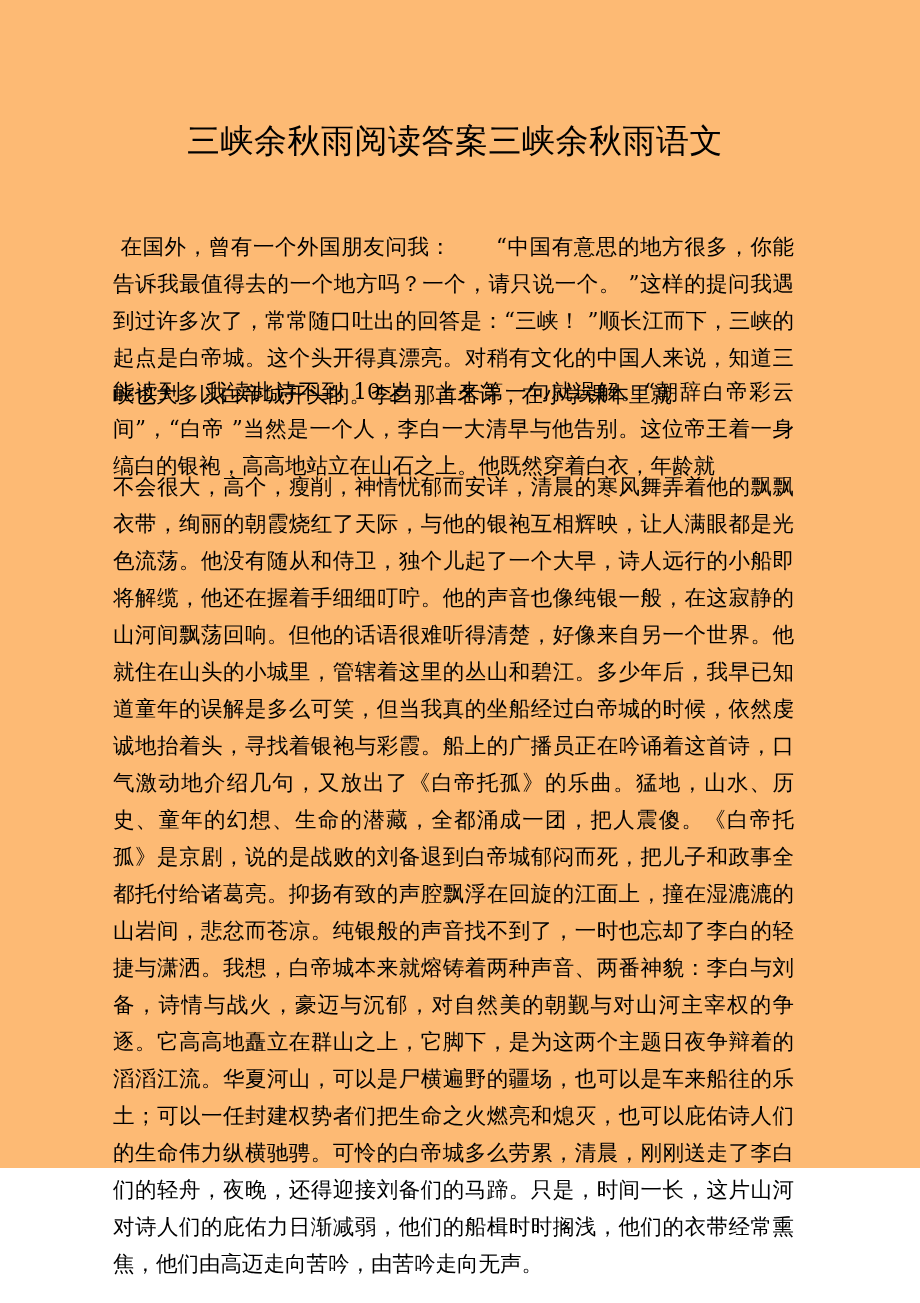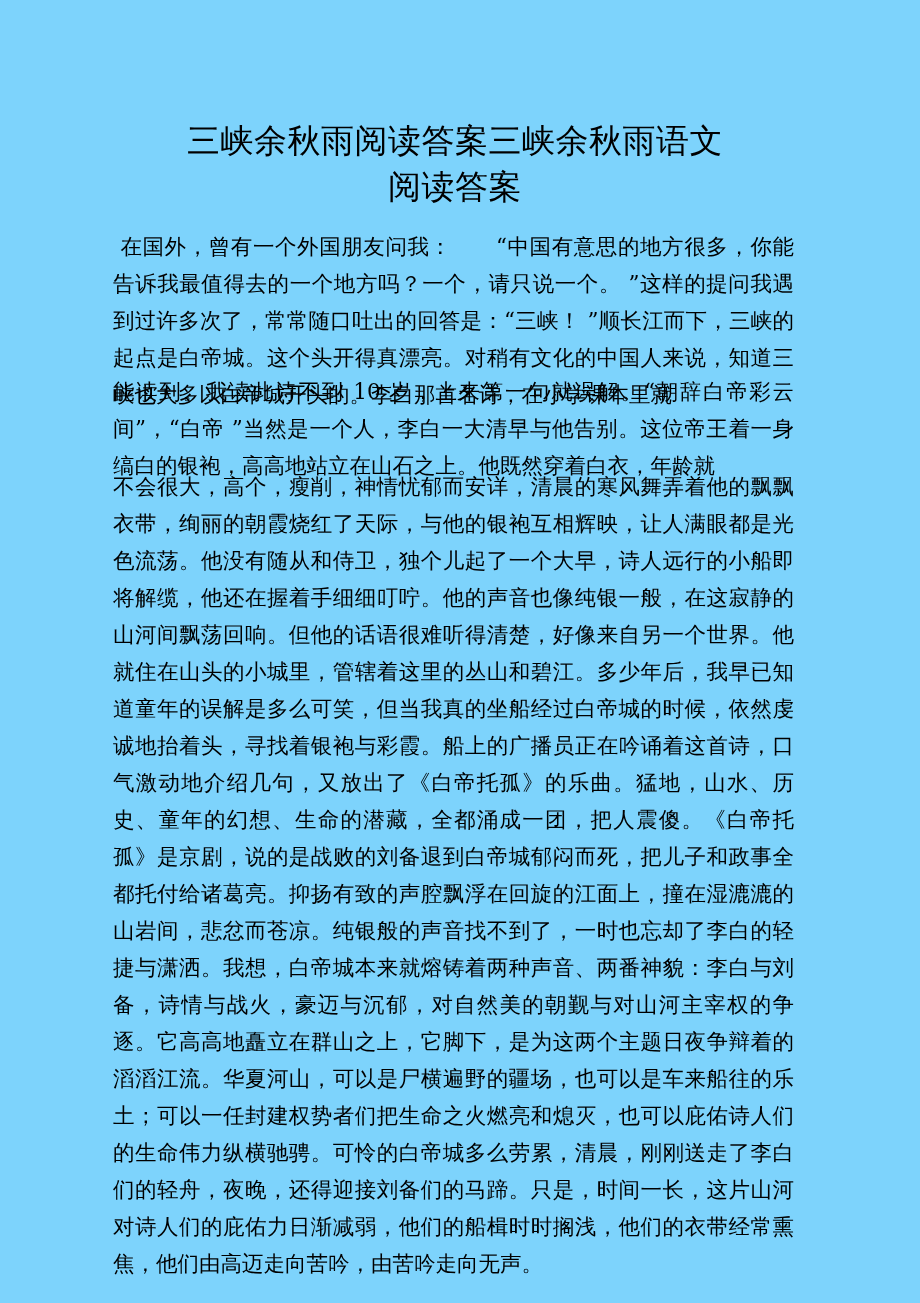--- a/index.html
+++ b/index.html
@@ -10,22 +10,22 @@
   body {
     width: 920px;
     height: 1303px;
     font-family: "DejaVu Serif", "Liberation Serif", serif;
     color: #000000;
     overflow: hidden;
   }
   .page {
     position: relative;
     width: 920px;
-    height: 1303px;
-    background: #7dd3fc;
+    height: 1168px;
+    background: #fdba74;
     box-sizing: border-box;
   }
   .doc-title {
     position: absolute;
     left: 113px;
     top: 118px;
     width: 684px;
     text-align: center;
     font-size: 33px;
     line-height: 46px;
@@ -49,21 +49,21 @@
   }
   .blk-1 { top: 228px; }
   .blk-2 { top: 373px; }
   .blk-3 { top: 468px; }
 </style>
 </head>
 <body>
 
 <div class="page">
 
-  <div class="doc-title"><span>三峡余秋雨阅读答案三峡余秋雨语文</span><br><span>阅读答案</span></div>
+  <div class="doc-title"><span>三峡余秋雨阅读答案三峡余秋雨语文</span><br></div>
 
   <div class="body-block blk-1"> 在国外，曾有一个外国朋友问我：　　“中国有意思的地方很多，你能告诉我最值得去的一个地方吗？一个，请只说一个。 ”这样的提问我遇到过许多次了，常常随口吐出的回答是：“三峡！ ”顺长江而下，三峡的起点是白帝城。这个头开得真漂亮。对稍有文化的中国人来说，知道三峡也大多以白帝城开头的。李白那首名诗，在小学课本里就</div>
 
   <div class="body-block blk-2">能读到。我读此诗不到 10 岁，上来第一句就误解。“朝辞白帝彩云间”，“白帝 ”当然是一个人，李白一大清早与他告别。这位帝王着一身缟白的银袍，高高地站立在山石之上。他既然穿着白衣，年龄就</div>
 
   <div class="body-block blk-3">不会很大，高个，瘦削，神情忧郁而安详，清晨的寒风舞弄着他的飘飘衣带，绚丽的朝霞烧红了天际，与他的银袍互相辉映，让人满眼都是光色流荡。他没有随从和侍卫，独个儿起了一个大早，诗人远行的小船即将解缆，他还在握着手细细叮咛。他的声音也像纯银一般，在这寂静的山河间飘荡回响。但他的话语很难听得清楚，好像来自另一个世界。他就住在山头的小城里，管辖着这里的丛山和碧江。多少年后，我早已知道童年的误解是多么可笑，但当我真的坐船经过白帝城的时候，依然虔诚地抬着头，寻找着银袍与彩霞。船上的广播员正在吟诵着这首诗，口气激动地介绍几句，又放出了《白帝托孤》的乐曲。猛地，山水、历史、童年的幻想、生命的潜藏，全都涌成一团，把人震傻。《白帝托孤》是京剧，说的是战败的刘备退到白帝城郁闷而死，把儿子和政事全都托付给诸葛亮。抑扬有致的声腔飘浮在回旋的江面上，撞在湿漉漉的山岩间，悲忿而苍凉。纯银般的声音找不到了，一时也忘却了李白的轻捷与潇洒。我想，白帝城本来就熔铸着两种声音、两番神貌：李白与刘备，诗情与战火，豪迈与沉郁，对自然美的朝觐与对山河主宰权的争逐。它高高地矗立在群山之上，它脚下，是为这两个主题日夜争辩着的滔滔江流。华夏河山，可以是尸横遍野的疆场，也可以是车来船往的乐土；可以一任封建权势者们把生命之火燃亮和熄灭，也可以庇佑诗人们的生命伟力纵横驰骋。可怜的白帝城多么劳累，清晨，刚刚送走了李白们的轻舟，夜晚，还得迎接刘备们的马蹄。只是，时间一长，这片山河对诗人们的庇佑力日渐减弱，他们的船楫时时搁浅，他们的衣带经常熏焦，他们由高迈走向苦吟，由苦吟走向无声。</div>
 
 </div>
 
 </body></html>

